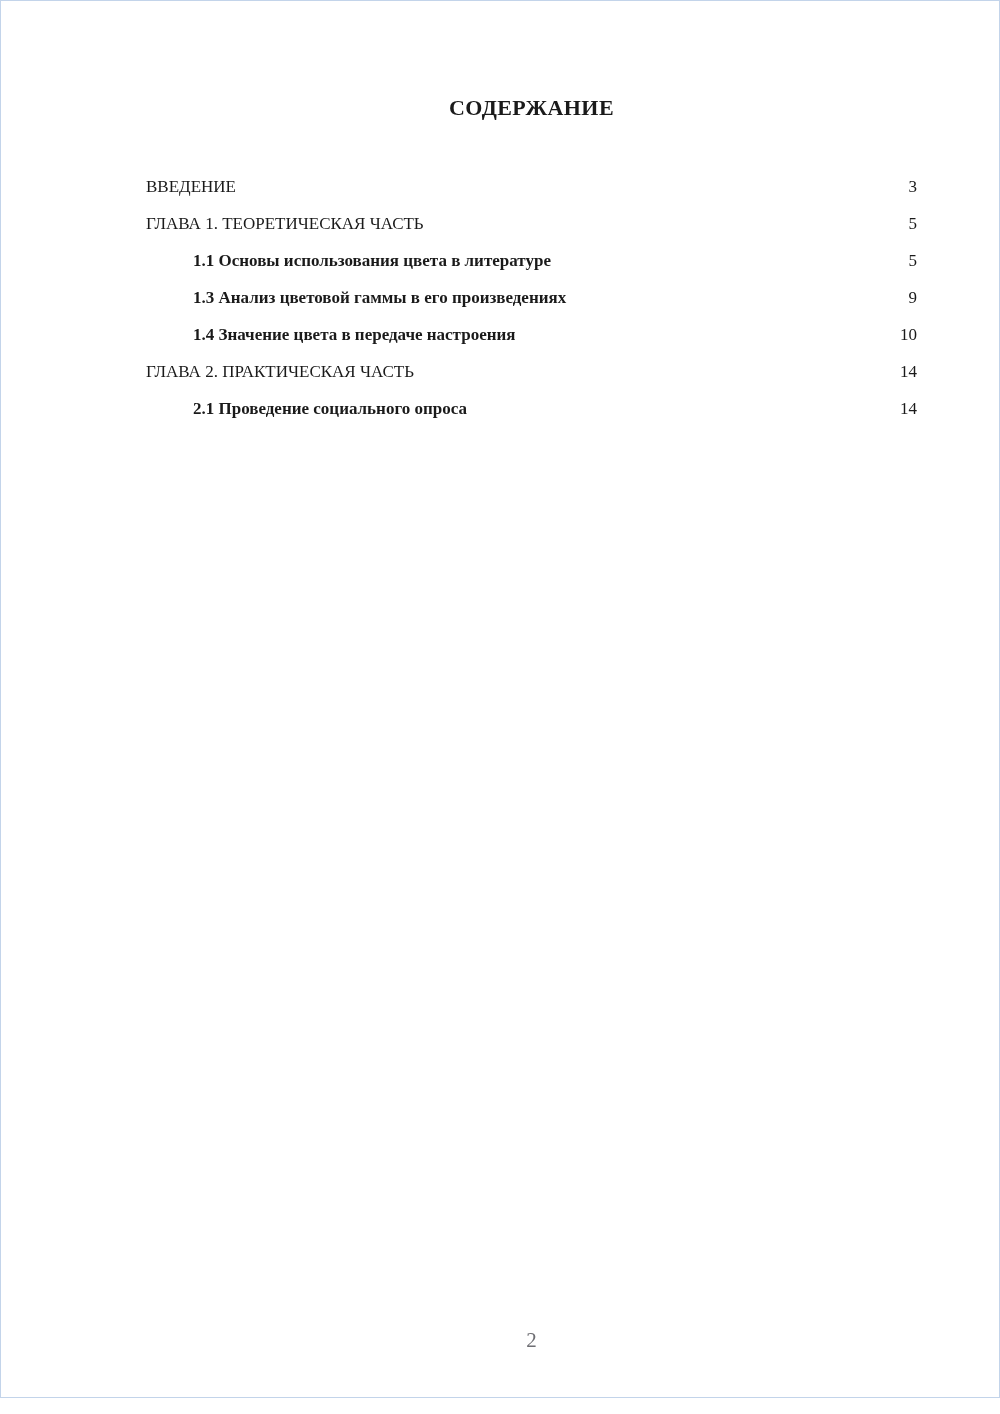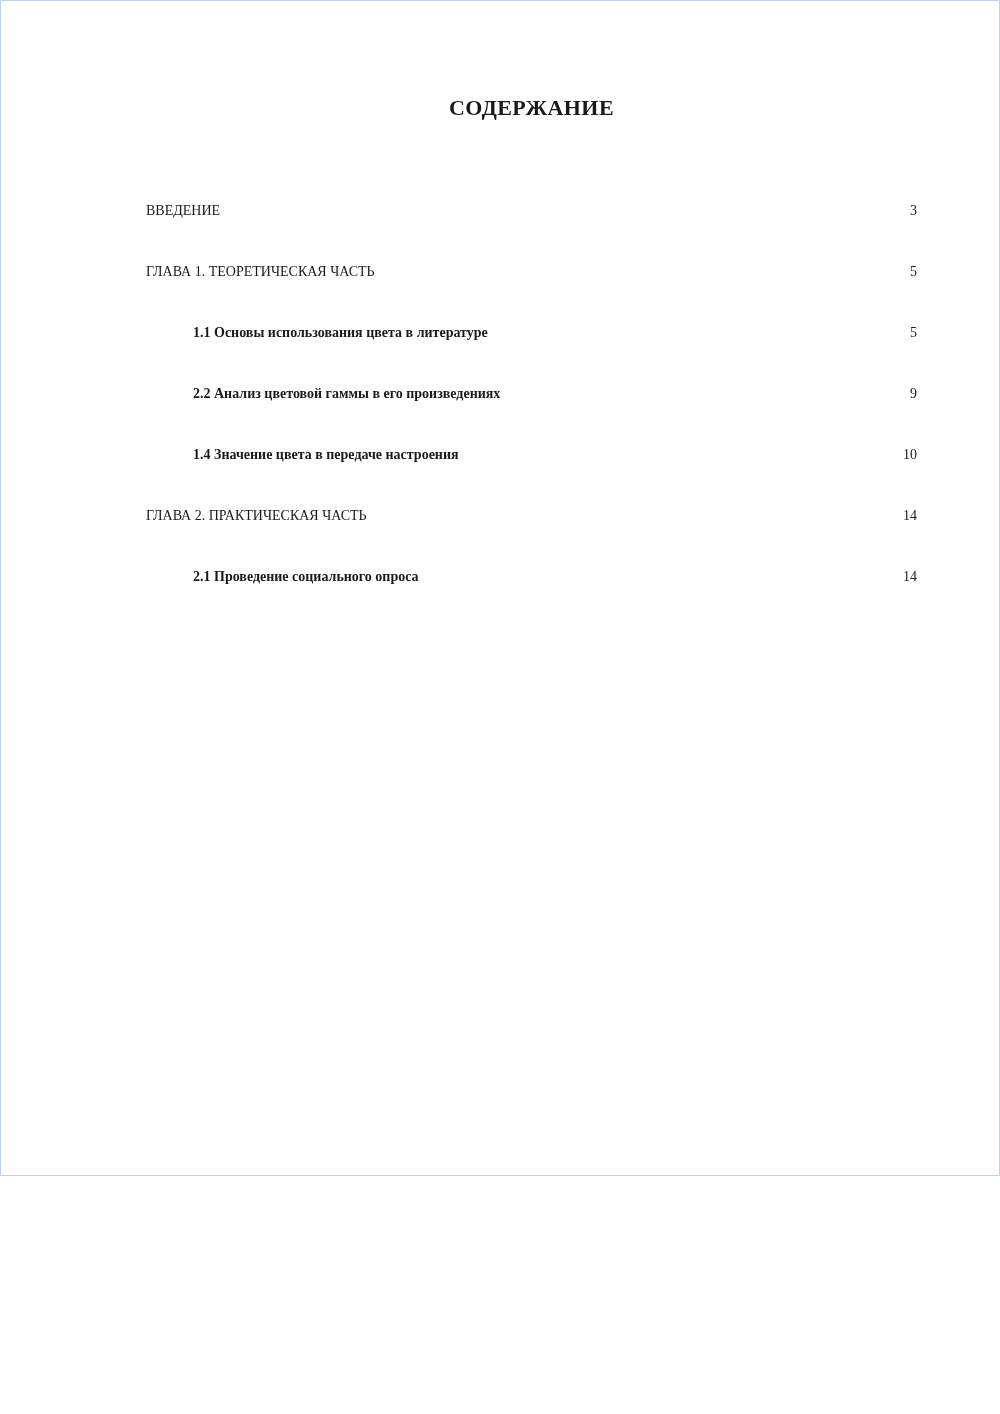--- a/index.html
+++ b/index.html
@@ -3,21 +3,21 @@
 <meta charset="utf-8">
 <style>
   html, body {
     margin: 0;
     padding: 0;
     background: #ffffff;
   }
   .page {
     position: relative;
     width: 1000px;
-    height: 1176px;
+    height: 1398px;
     box-sizing: border-box;
     background: #ffffff;
     border: 1px solid var(--page-border, #c3d4ea);
     font-family: "Liberation Serif", "DejaVu Serif", serif;
     color: var(--text-color, #1a1a1a);
     overflow: hidden;
   }
   .content {
     position: absolute;
     left: 145px;
@@ -39,23 +39,22 @@
     top: 167px;
     left: 0;
     right: 0;
   }
   .toc-row {
     display: flex;
     justify-content: flex-start;
     align-items: baseline;
     height: 37px;
     line-height: 37px;
-    font-size: 14px;
+    font-size: 17px;
     white-space: nowrap;
-    margin-top: 24px;
   }
   .toc-row.sub .toc-label {
     padding-left: 47px;
     font-weight: bold;
   }
   .toc-label {
     flex: 1 1 auto;
     overflow: hidden;
   }
   .toc-page {
@@ -87,21 +86,21 @@
         </div>
         <div class="toc-row">
           <span class="toc-label">ГЛАВА 1. ТЕОРЕТИЧЕСКАЯ ЧАСТЬ</span>
           <span class="toc-page">5</span>
         </div>
         <div class="toc-row sub">
           <span class="toc-label">1.1 Основы использования цвета в литературе</span>
           <span class="toc-page">5</span>
         </div>
         <div class="toc-row sub">
-          <span class="toc-label">2.2 Анализ цветовой гаммы в его произведениях</span>
+          <span class="toc-label">1.3 Анализ цветовой гаммы в его произведениях</span>
           <span class="toc-page">9</span>
         </div>
         <div class="toc-row sub">
           <span class="toc-label">1.4 Значение цвета в передаче настроения</span>
           <span class="toc-page">10</span>
         </div>
         <div class="toc-row">
           <span class="toc-label">ГЛАВА 2. ПРАКТИЧЕСКАЯ ЧАСТЬ</span>
           <span class="toc-page">14</span>
         </div>

